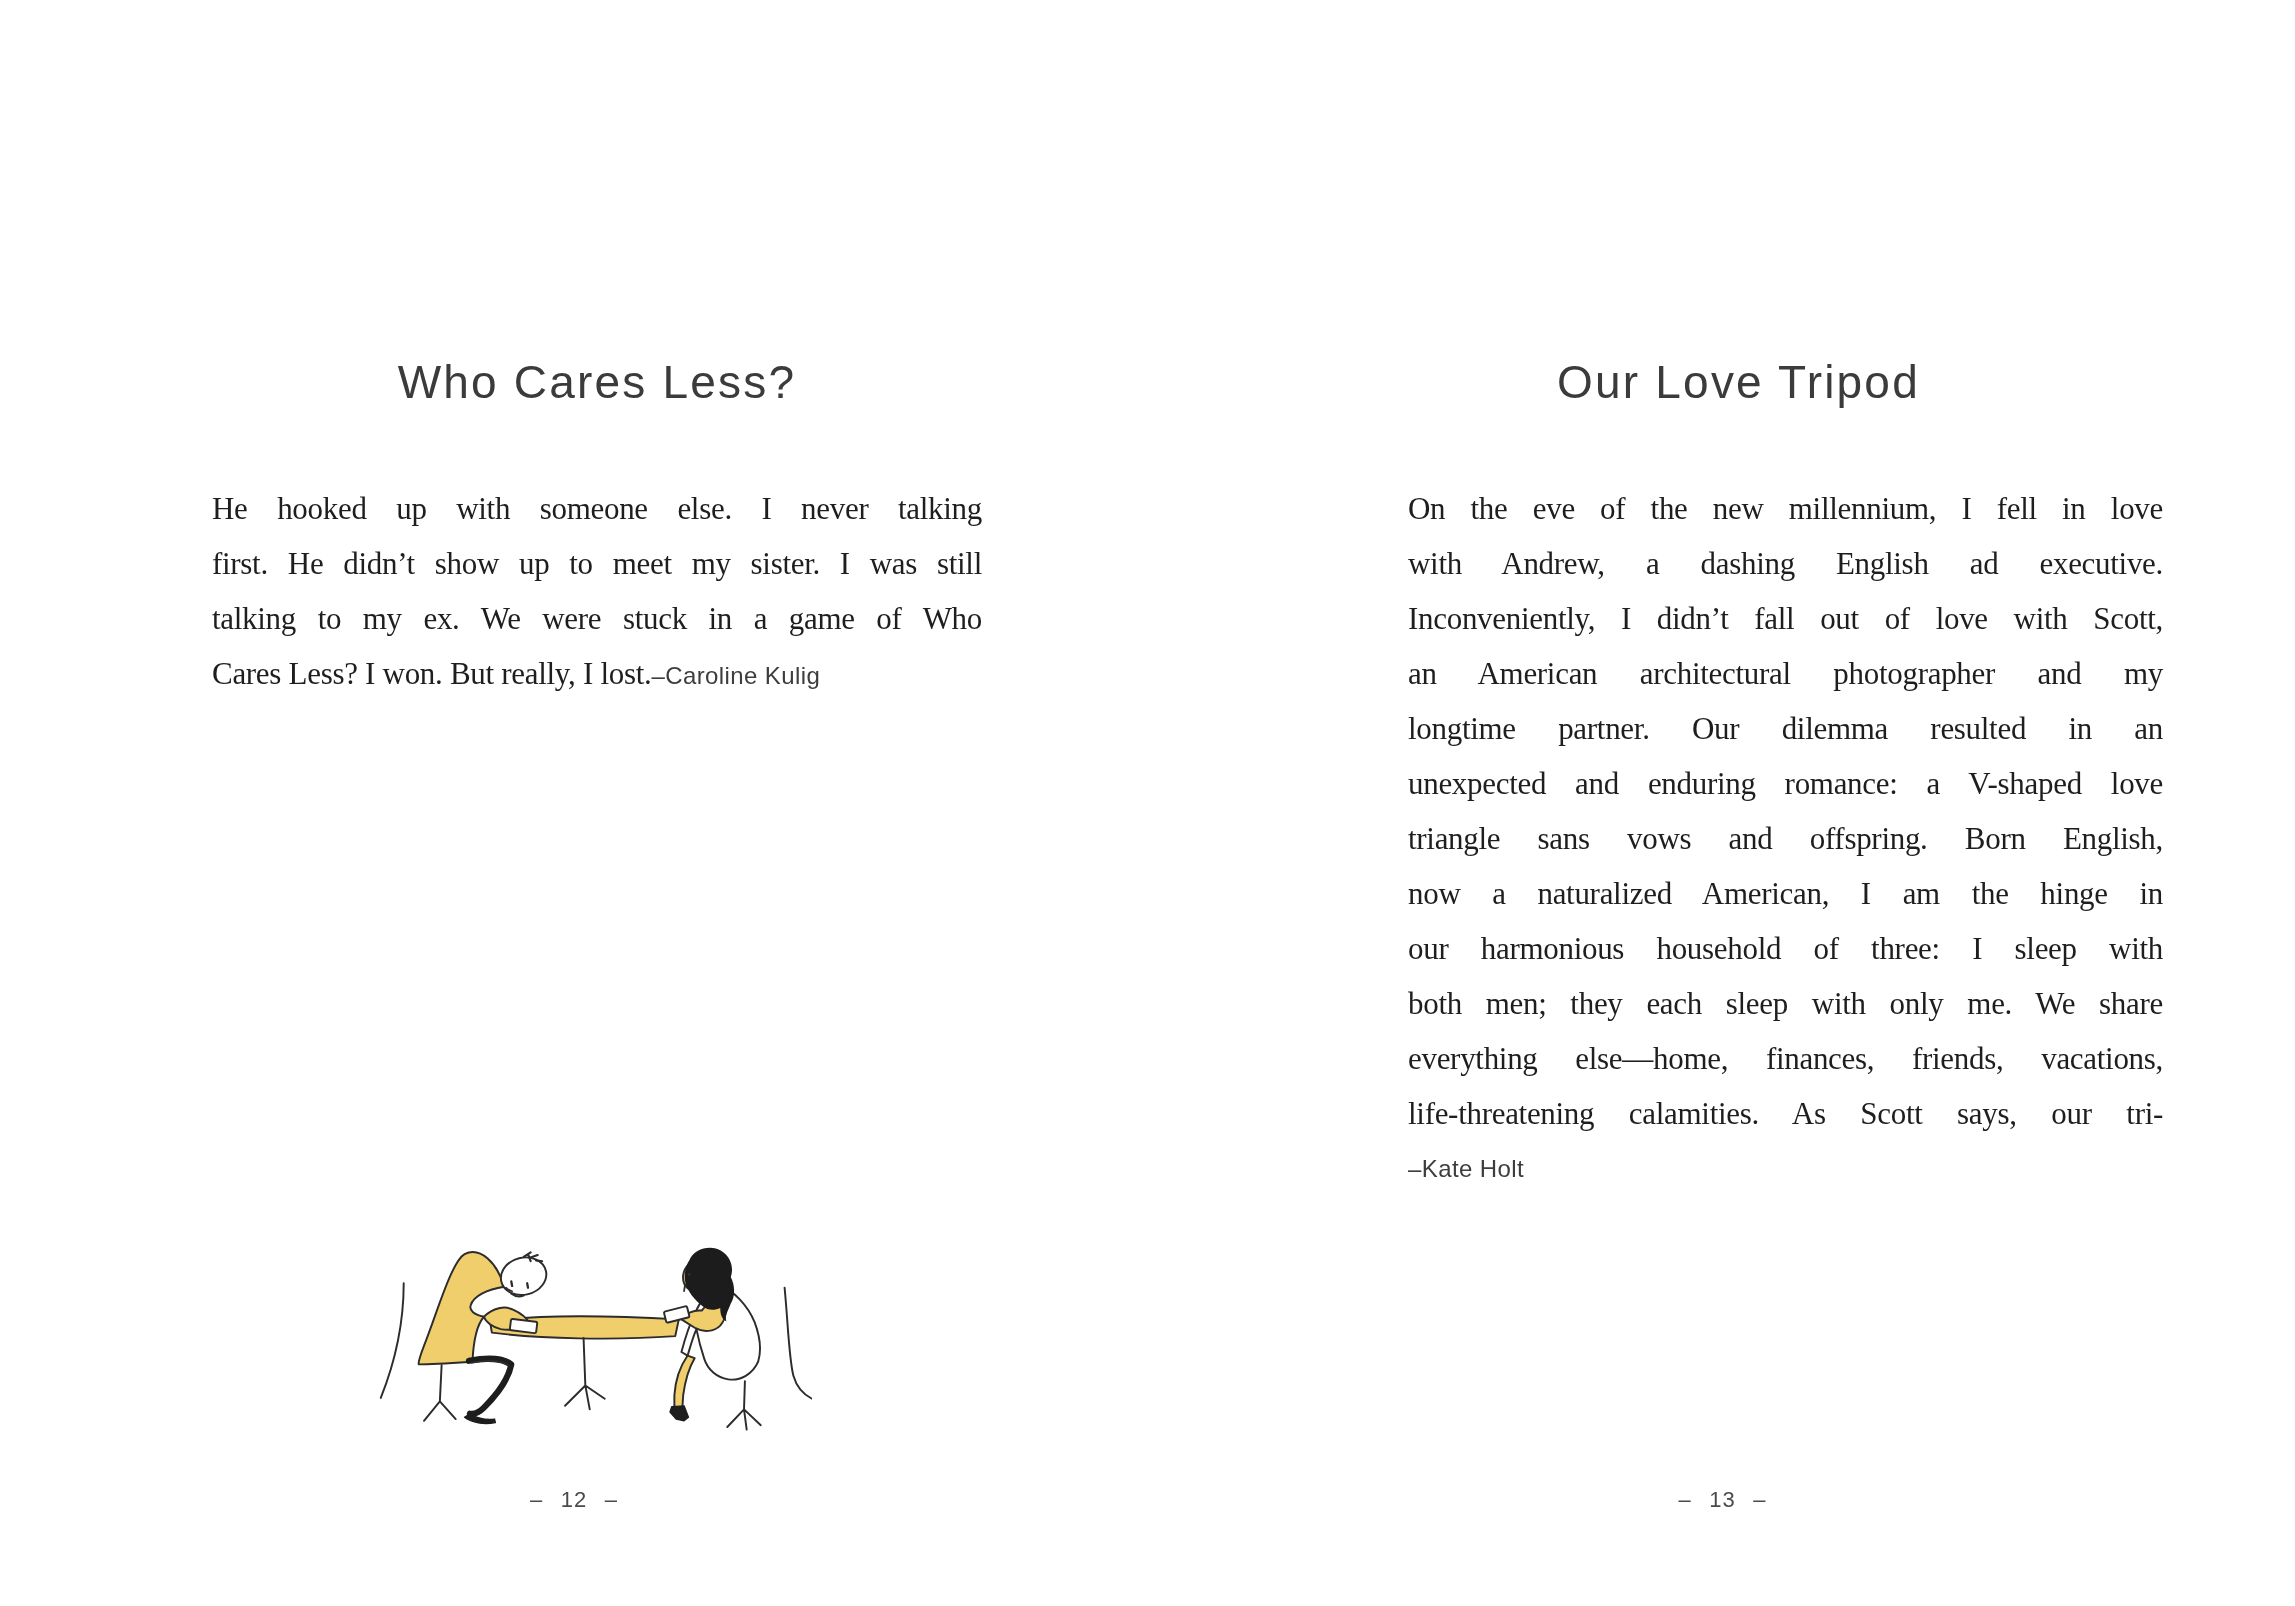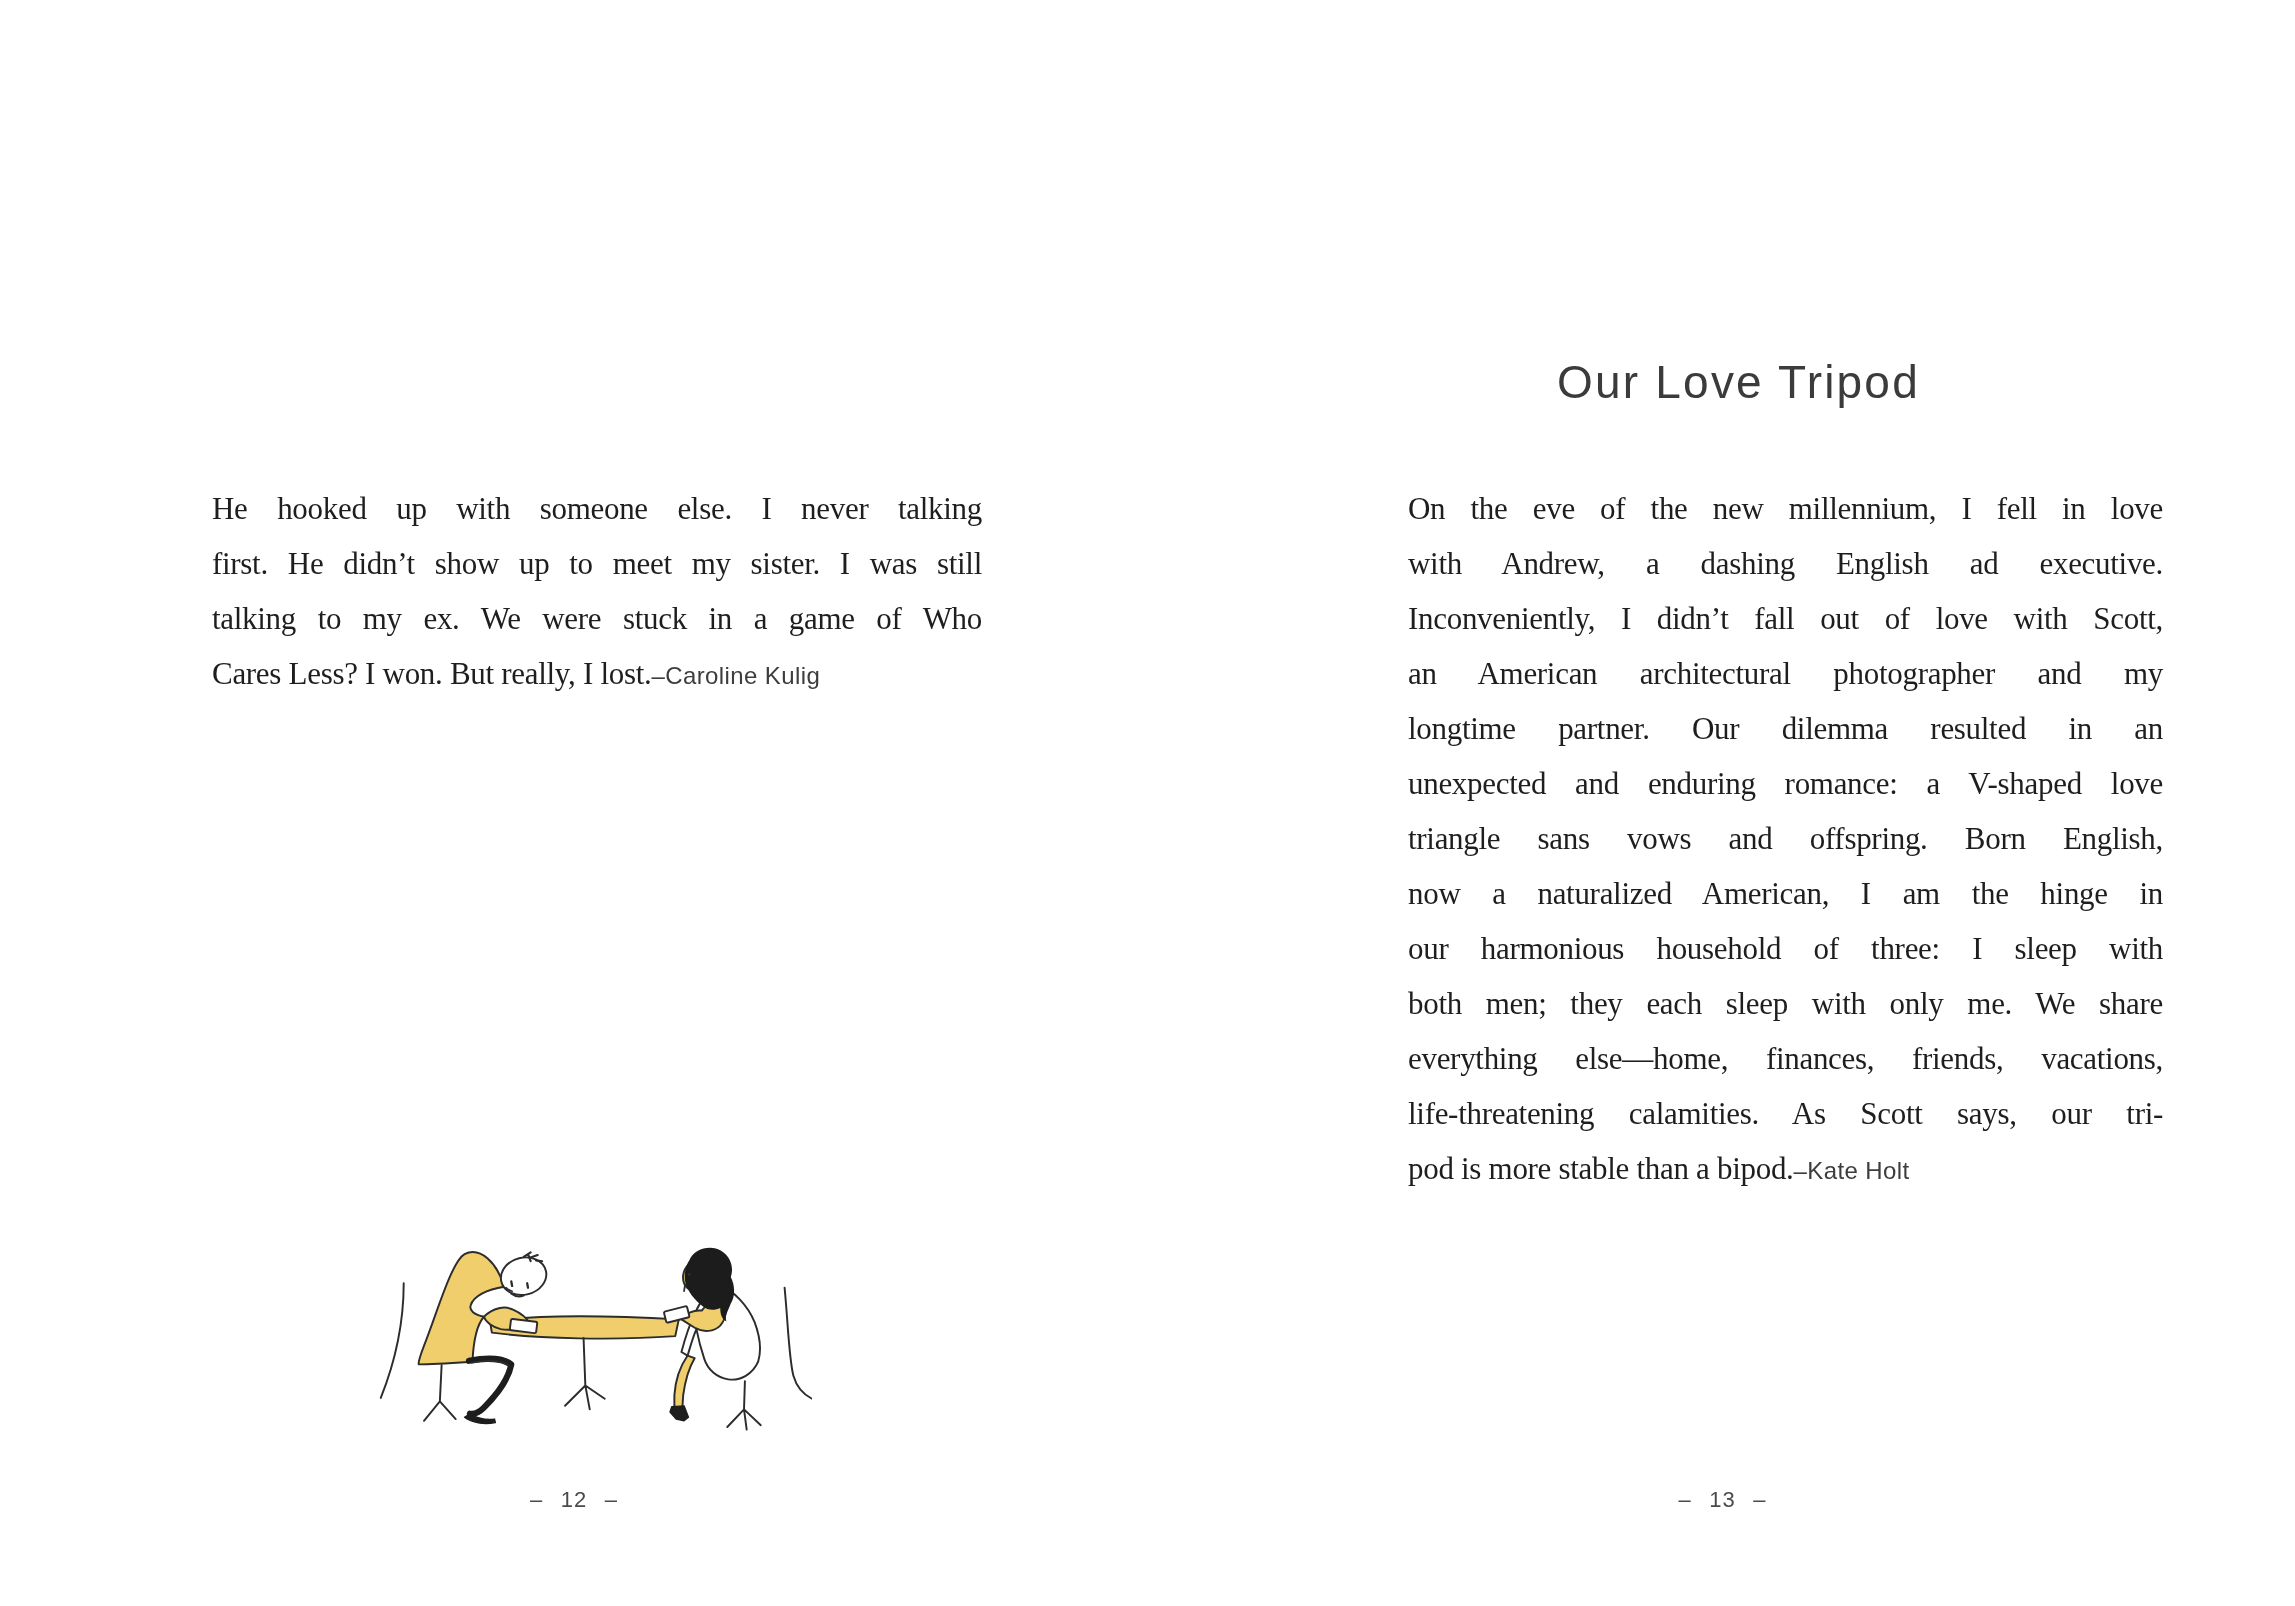--- a/index.html
+++ b/index.html
@@ -55,20 +55,21 @@
   #illustration-box{
     position:absolute;
     left:371px;top:1233px;width:441px;height:231px;
   }
 </style>
 </head>
 <body>
 
 <div id="canvas">
 
+  <div class="page-title" style="left:212px;top:355px;width:770px;">Who Cares Less?</div>
 
   <div class="body-block" style="left:212px;top:481px;width:770px;">
     <div class="jline">He hooked up with someone else. I never talking</div>
     <div class="jline">first. He didn’t show up to meet my sister. I was still</div>
     <div class="jline">talking to my ex. We were stuck in a game of Who</div>
     <div class="lastline">
       <span>Cares Less? I won. But really, I lost.</span>
       <span class="attribution">–Caroline Kulig</span>
     </div>
   </div>
@@ -134,21 +135,20 @@
     <div class="jline">an American architectural photographer and my</div>
     <div class="jline">longtime partner. Our dilemma resulted in an</div>
     <div class="jline">unexpected and enduring romance: a V-shaped love</div>
     <div class="jline">triangle sans vows and offspring. Born English,</div>
     <div class="jline">now a naturalized American, I am the hinge in</div>
     <div class="jline">our harmonious household of three: I sleep with</div>
     <div class="jline">both men; they each sleep with only me. We share</div>
     <div class="jline">everything else—home, finances, friends, vacations,</div>
     <div class="jline">life-threatening calamities. As Scott says, our tri-</div>
     <div class="lastline">
-      <span>pod is more stable than a bipod.</span>
       <span class="attribution">–Kate Holt</span>
     </div>
   </div>
 
   <div class="folio" style="left:1345px;top:1487px;width:755px;">– 13 –</div>
 
 </div>
 
 
 </body></html>

